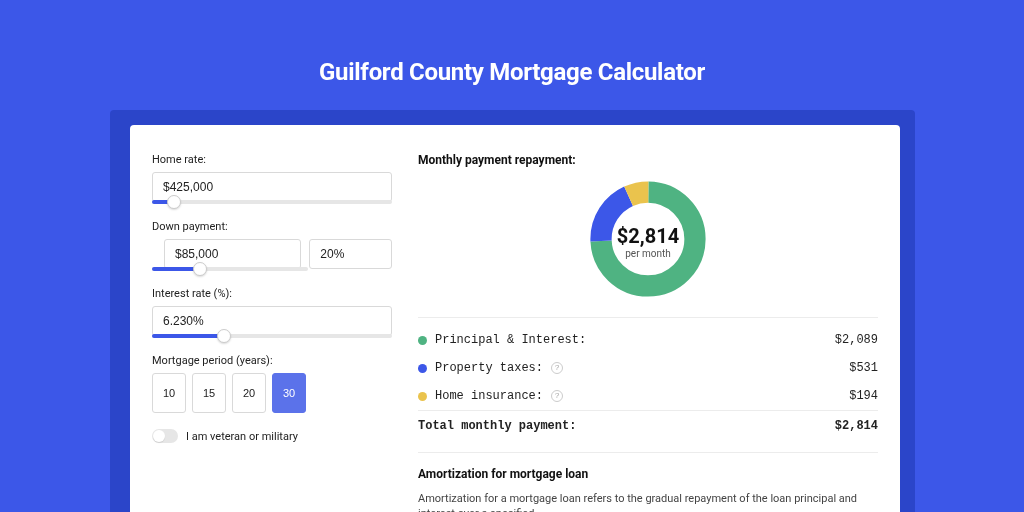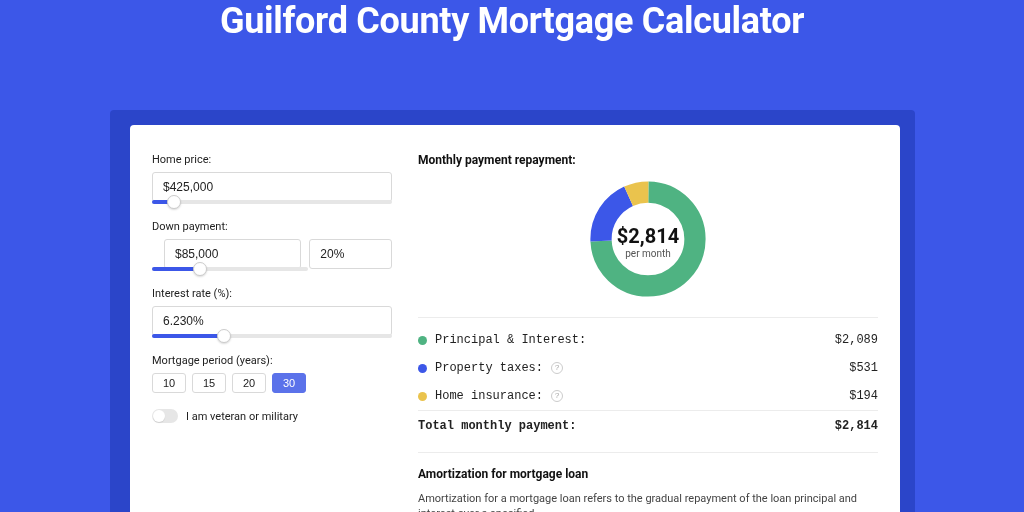--- a/index.html
+++ b/index.html
@@ -1,33 +1,33 @@
 <!DOCTYPE html>
 <html><head>
 <meta charset="utf-8">
 <style>
   * { box-sizing: border-box; margin: 0; padding: 0; }
   html, body { width: 1024px; height: 512px; overflow: hidden; font-family: -apple-system, BlinkMacSystemFont, "Segoe UI", Roboto, Arial, sans-serif; }
   .bg { width: 1024px; height: 512px; background: #3c57e8; position: relative; }
-  .title { color: #fff; font-size: 36px; font-weight: 700; text-align: center; letter-spacing: -0.3px; }
+  .title { color: #fff; font-size: 24px; font-weight: 700; text-align: center; padding-top: 58px; letter-spacing: -0.3px; }
   .shadow-card { position: absolute; top: 110px; left: 110px; width: 805px; height: 420px; background: #2b45c9; border-radius: 4px 4px 0 0; }
   .card { position: absolute; top: 125px; left: 130px; width: 770px; height: 400px; background: #fff; border-radius: 4px 4px 0 0; overflow: hidden; padding: 28px 22px 0 22px; display: flex; gap: 26px; }
   .left { width: 240px; flex-shrink: 0; }
   .right { flex: 1; }
   .fld-label { font-size: 11px; color: #222; margin-bottom: 6px; display: block; }
   .fld-input { width: 100%; height: 30px; border: 1px solid #d9d9d9; border-radius: 3px; font-size: 12px; padding: 0 10px; color: #222; background: #fff; }
   .fld-block { margin-bottom: 16px; position: relative; }
   .slider-track { height: 4px; background: #e6e6e6; border-radius: 2px; position: relative; margin-top: -2px; }
   .slider-fill { height: 4px; background: #3c57e8; border-radius: 2px; position: absolute; top: 0; left: 0; }
   .slider-thumb { width: 14px; height: 14px; background: #fff; border: 1px solid #ccc; border-radius: 50%; position: absolute; top: -5px; transform: translateX(-50%); box-shadow: 0 1px 2px rgba(0,0,0,0.15); }
   .dp-row { display: flex; gap: 8px; padding-left: 12px; }
   .dp-row .fld-input:first-child { flex: 1.9; }
   .dp-row .fld-input:last-child { flex: 1; }
   .period-btns { display: flex; gap: 6px; }
-  .period-btn { width: 34px; height: 20px; border: 1px solid #d9d9d9; border-radius: 3px; background: #fff; font-size: 11px; cursor: pointer; color: #222; }
+  .period-btn { width: 34px; height: 40px; border: 1px solid #d9d9d9; border-radius: 3px; background: #fff; font-size: 11px; cursor: pointer; color: #222; }
   .period-btn.active { background: #5b72ea; border-color: #5b72ea; color: #fff; }
   .toggle-row { display: flex; align-items: center; gap: 8px; margin-top: 16px; }
   .toggle { width: 26px; height: 14px; background: #e6e6e6; border-radius: 999px; position: relative; }
   .toggle .knob { width: 12px; height: 12px; background: #fff; border-radius: 50%; position: absolute; top: 1px; left: 1px; box-shadow: 0 1px 1px rgba(0,0,0,0.1); }
   .toggle-label { font-size: 11px; color: #222; }
 
   .section-title { font-size: 12px; font-weight: 700; color: #111; margin-bottom: 10px; }
   .donut-wrap { text-align: center; margin-top: 0px; margin-bottom: 12px; position: relative; }
   .donut-center { position: absolute; top: 50%; left: 50%; transform: translate(-50%,-50%); text-align: center; }
   .donut-amt { font-size: 20px; font-weight: 700; color: #111; }
@@ -50,21 +50,21 @@
 
 <div class="bg">
   <h1 class="title">Guilford County Mortgage Calculator</h1>
   <div class="shadow-card"></div>
   <div class="card">
 
     <div class="left">
 
 
       <div class="fld-block">
-        <label class="fld-label">Home price:</label>
+        <label class="fld-label">Home rate:</label>
         <input class="fld-input" value="$425,000" style="">
         <div class="slider-track">
           <div class="slider-fill" style="width:9%"></div>
           <div class="slider-thumb" style="left:9%"></div>
         </div>
       </div>
 
       <div class="fld-block">
         <label class="fld-label">Down payment:</label>
         <div class="dp-row">

